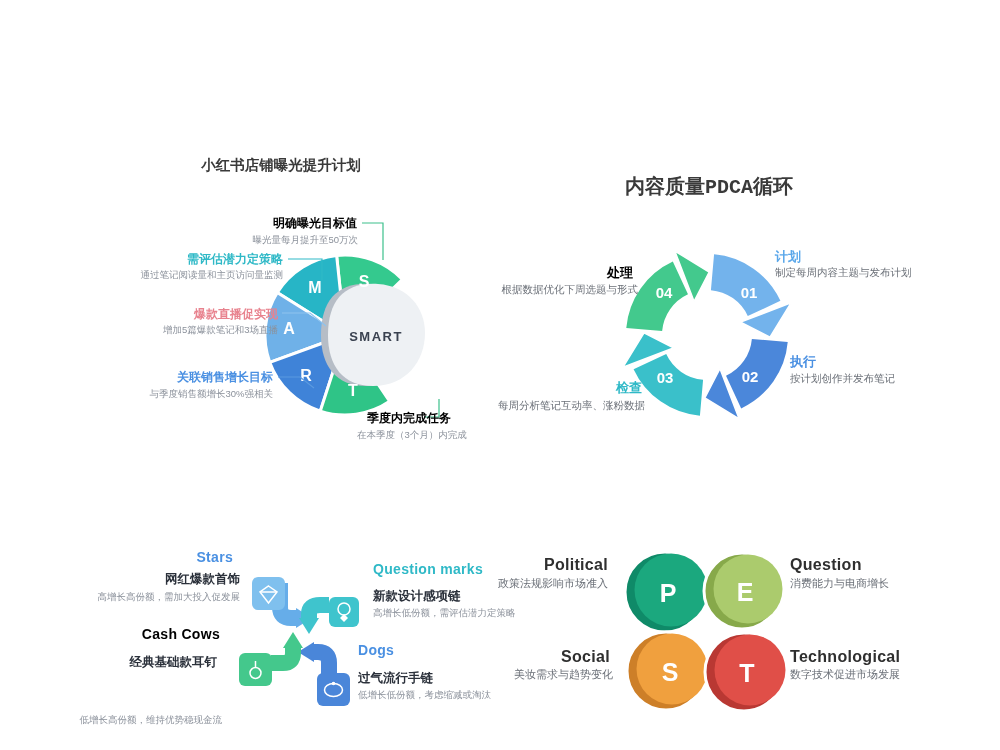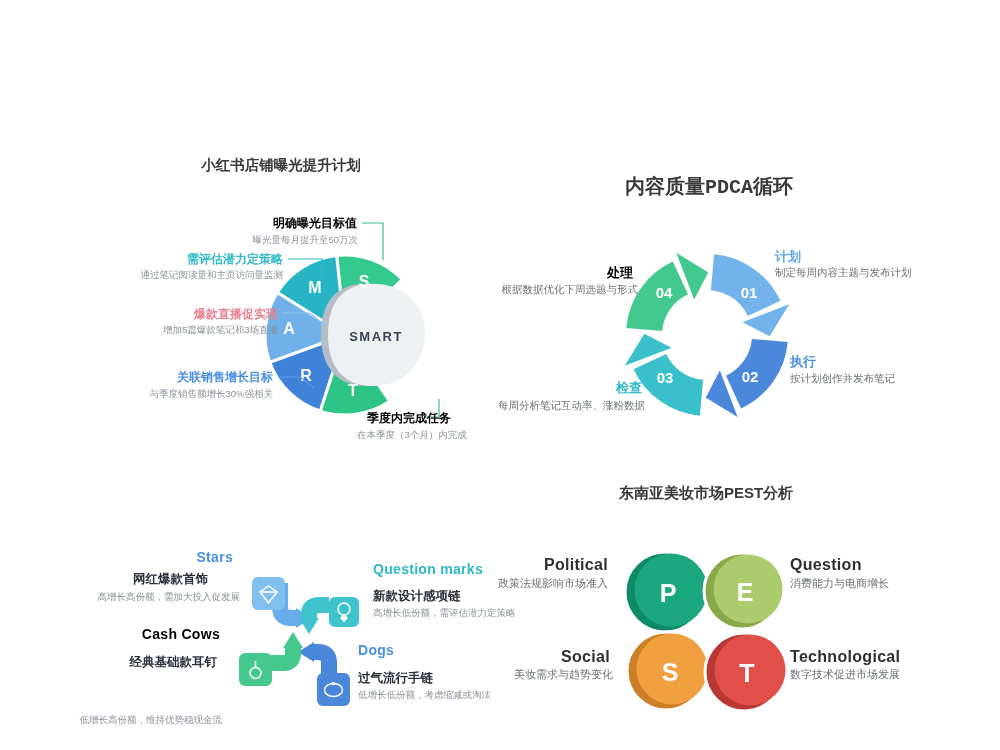--- a/index.html
+++ b/index.html
@@ -144,36 +144,35 @@
       <circle cx="30.5" cy="118" r="5.5" fill="none" stroke="#fff" stroke-width="1.5"></circle>
     </g>
     <g>
       <rect x="92" y="118" width="33" height="33" rx="6" fill="#4a86d9"></rect>
       <ellipse cx="108.5" cy="135" rx="9" ry="6.5" fill="none" stroke="#fff" stroke-width="1.5"></ellipse>
       <circle cx="108.5" cy="128.5" r="1.8" fill="#fff"></circle>
     </g>
   </svg>
 
   <div class="abs en-lbl lc-blue ra" style="right:767px;top:549px;">Stars</div>
-  <div class="abs name-lbl ra" style="right:792px;top:571px;">网红爆款首饰</div>
+  <div class="abs name-lbl ra" style="right:760px;top:571px;">网红爆款首饰</div>
   <div class="abs sub ra" style="right:760px;top:591px;">高增长高份额，需加大投入促发展</div>
 
   <div class="abs en-lbl lc-teal" style="left:373px;top:561px;">Question marks</div>
   <div class="abs name-lbl" style="left:373px;top:588px;">新款设计感项链</div>
   <div class="abs sub" style="left:373px;top:607px;">高增长低份额，需评估潜力定策略</div>
 
   <div class="abs en-lbl lc-green ra" style="right:780px;top:626px;">Cash Cows</div>
   <div class="abs name-lbl ra" style="right:783px;top:654px;">经典基础款耳钉</div>
   <div class="abs sub ra" style="right:778px;top:673px;margin-top:41px;">低增长高份额，维持优势稳现金流</div>
 
   <div class="abs en-lbl lc-blue" style="left:358px;top:642px;">Dogs</div>
   <div class="abs name-lbl" style="left:358px;top:670px;">过气流行手链</div>
   <div class="abs sub" style="left:358px;top:689px;">低增长低份额，考虑缩减或淘汰</div>
 
-  <div class="q-title" style="left:546px;top:484px;font-size:15px;">东南亚美妆市场PEST分析</div>
 
   <svg style="left:600px;top:540px;" width="210" height="185" viewBox="0 0 210 185">
     <g>
       <circle cx="65" cy="52" r="40" fill="#0f8a68" stroke="#fff" stroke-width="3"></circle>
       <circle cx="71" cy="50" r="36.5" fill="#1ba87e"></circle>
       <text x="68" y="62" font-size="25" font-weight="bold" fill="#fff" text-anchor="middle">P</text>
     </g>
     <g>
       <circle cx="142" cy="51" r="38" fill="#87a94a" stroke="#fff" stroke-width="3"></circle>
       <circle cx="148" cy="49" r="34.5" fill="#abcb6d"></circle>

